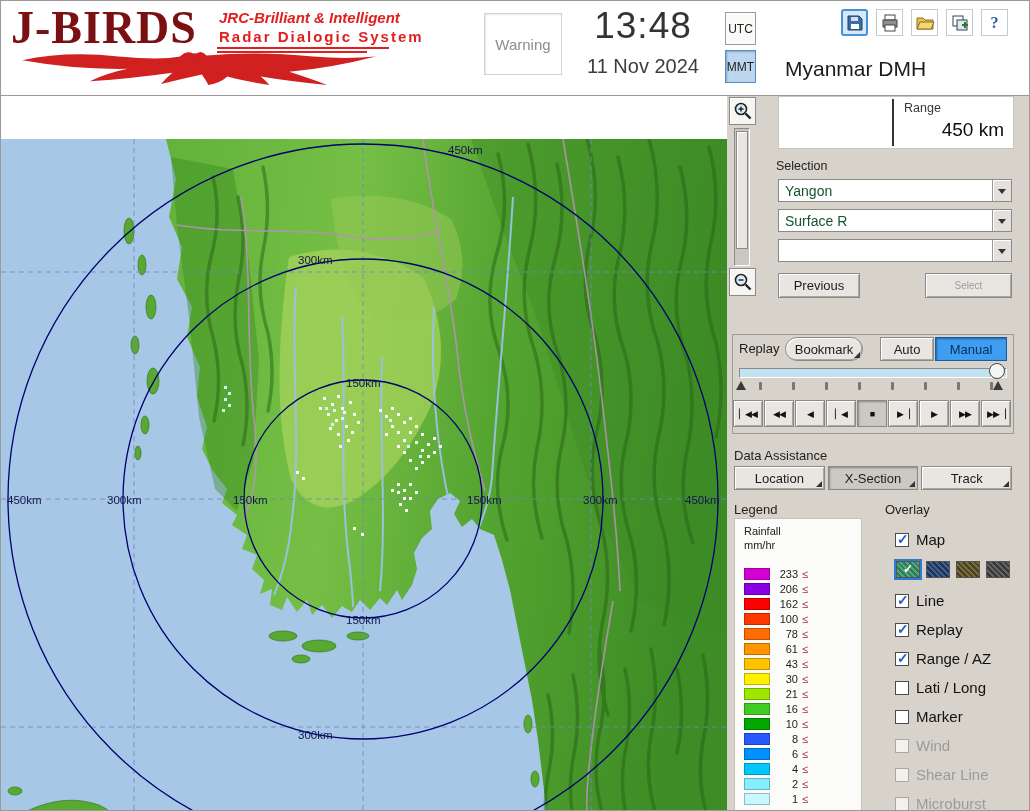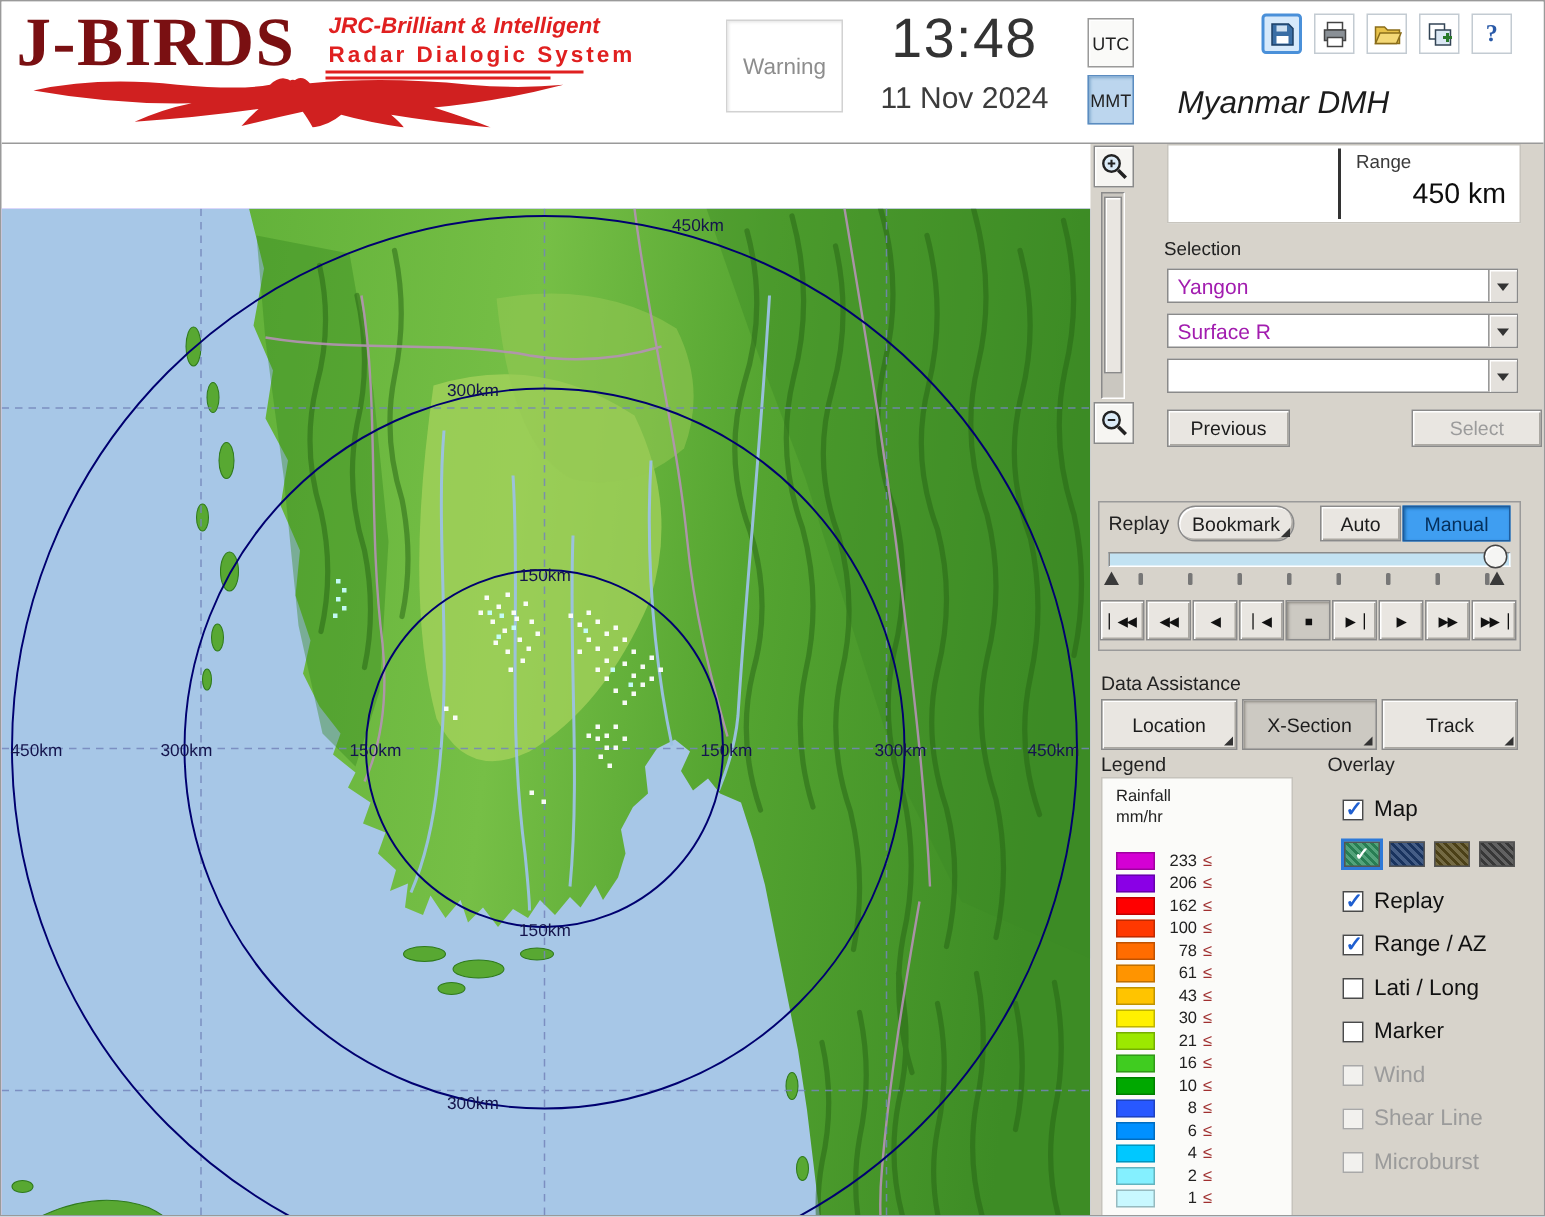--- a/index.html
+++ b/index.html
@@ -18,21 +18,21 @@
   .clock{position:absolute;left:558px;top:4px;width:168px;text-align:center;color:#333;}
   .clock .t{font-size:37px;letter-spacing:1px;}
   .clock .d{font-size:20px;color:#3c3c3c;margin-top:8px;white-space:nowrap;}
   .tz{position:absolute;left:724px;top:11px;width:44px;}
   .tz-btn{display:block;width:31px;height:33px;margin-bottom:5px;font-size:12px;color:#222;background:#fafaf8;border:1px solid #9a9a9a;box-shadow:inset 1px 1px 0 #fff;cursor:pointer;font-family:inherit;}
   .tz-btn.selected{background:#bcd6ee;border-color:#5b8cc0;box-shadow:inset 1px 1px 2px #7fa8cc;}
   .toolbar{position:absolute;left:840px;top:8px;display:flex;gap:8px;}
   .tool-btn{width:27px;height:27px;background:#fff;border:1px solid #c3cbd2;display:flex;align-items:center;justify-content:center;cursor:pointer;padding:0;}
   .tool-btn.selected{background:#d6e9fb;border:2px solid #4a90d9;border-radius:3px;}
   .tool-help{font-size:16px;font-weight:bold;color:#2a5aa8;font-family:"Liberation Serif",serif;}
-  .site-name{position:absolute;left:784px;top:56px;font-size:21px;color:#1c1c1c;font-style:italic;}
+  .site-name{position:absolute;left:784px;top:56px;font-size:21px;color:#1c1c1c;}
 
   
   .map{position:absolute;left:0;top:95px;width:726px;height:716px;overflow:hidden;background:#c4b5fd;margin-top:43px;}
   .map svg{display:block;}
   .ring-labels text{font-family:"Liberation Sans",sans-serif;font-size:11.5px;fill:#14144c;}
 
   
   .panel{position:absolute;left:726px;top:95px;width:304px;height:716px;background:#d7d3cb;}
   .btn3d{background:#e9e6e1;border:1px solid #8a8a8a;box-shadow:inset 1px 1px 0 #ffffff, inset -1px -1px 0 #aba8a2;color:#1c1c1c;font-family:inherit;cursor:pointer;position:relative;}
   .btn3d.pressed{background:#ccc9c2;box-shadow:inset 1px 1px 2px #8a8781;}
@@ -45,44 +45,44 @@
   .vthumb{position:absolute;left:1px;top:2px;width:12px;height:118px;background:#e9e6e1;border:1px solid #8a8a8a;box-shadow:inset 1px 1px 0 #fff;}
 
   .range-box{position:absolute;left:51px;top:0;width:236px;height:53px;background:#fff;border:1px solid #c8c5be;}
   .range-divider{position:absolute;left:113px;top:2px;bottom:2px;width:2px;background:#333;}
   .range-label{position:absolute;left:125px;top:4px;font-size:12.5px;color:#3a3a3a;}
   .range-value{position:absolute;right:9px;top:22px;font-size:19px;color:#0d0d0d;}
 
   .sel-label{position:absolute;left:49px;top:63px;font-size:12.5px;color:#222;}
   .dd{position:absolute;left:51px;width:234px;height:23px;background:#fff;border:1px solid #8a8a8a;display:flex;cursor:pointer;}
   .dd1{top:83px;} .dd2{top:113px;} .dd3{top:143px;}
-  .dd-value{flex:1;padding:3px 6px;font-size:14px;color:#a21caf;white-space:nowrap;overflow:hidden;}
+  .dd-value{flex:1;padding:3px 6px;font-size:14px;color:#14532d;white-space:nowrap;overflow:hidden;}
   .dd-btn{width:19px;background:#e4e1dc;border-left:1px solid #999;box-shadow:inset 1px 1px 0 #fff;display:flex;align-items:center;justify-content:center;}
   .dd-tri{width:0;height:0;border:4px solid transparent;border-top:5px solid #333;margin-top:5px;}
   .btn-prev{position:absolute;left:51px;top:177px;width:82px;height:25px;font-size:13px;}
-  .btn-select{position:absolute;left:214px;top:177px;width:87px;height:25px;font-size:13px;}
+  .btn-select{position:absolute;left:198px;top:177px;width:87px;height:25px;font-size:10px;}
 
   .replay-frame{position:absolute;left:5px;top:238px;width:282px;height:100px;border:1px solid #9a9a9a;}
   .replay-label{position:absolute;left:6px;top:6px;font-size:13px;color:#222;}
   .btn-bookmark{position:absolute;left:52px;top:2px;width:78px;height:24px;font-size:13px;border-radius:12px;}
   .mode-btn{position:absolute;top:2px;height:24px;font-size:13px;}
   .btn-auto{left:147px;width:54px;}
   .btn-manual{left:202px;width:72px;}
   .mode-btn.selected{background:#3f9ef1;border-color:#1f5c9c;box-shadow:inset 1px 1px 2px #1c66a8;color:#05305c;font-weight:normal;}
   .slider-track{position:absolute;left:6px;top:33px;width:268px;height:10px;background:#c2e2f2;border:1px solid;border-color:#8a8a8a #fff #fff #8a8a8a;cursor:pointer;}
   .slider-thumb{position:absolute;left:256px;top:28px;width:16px;height:16px;border-radius:50%;background:#f5f5f3;border:1px solid #444;box-shadow:inset 1px 1px 0 #fff;cursor:grab;}
   .slider-tri{position:absolute;top:46px;width:0;height:0;border-left:5px solid transparent;border-right:5px solid transparent;border-bottom:9px solid #3a3a3a;}
   .tri-l{left:3px;} .tri-r{left:260px;}
   .tick{position:absolute;top:47px;width:3px;height:8px;background:#777;border-radius:1px;}
   .transport{position:absolute;left:0px;top:65px;display:flex;gap:1px;}
   .tp-btn{width:30px;height:27px;font-size:9px;letter-spacing:-1px;padding:0;color:#111;}
 
   .da-label{position:absolute;left:7px;top:352px;font-size:13px;color:#222;}
   .da-row{position:absolute;left:7px;top:370px;width:278px;height:26px;display:flex;gap:3px;}
-  .da-btn{flex:1;font-size:13px;height:34px;}
+  .da-btn{flex:1;font-size:13px;height:24px;}
 
   .legend-label{position:absolute;left:7px;top:406px;font-size:13px;color:#222;}
   .legend-panel{position:absolute;left:7px;top:422px;width:128px;bottom:0;background:#fbfbf9;border:1px solid #c6c3bc;padding:6px 4px 0 9px;}
   .lg-unit{font-size:11px;color:#222;line-height:1.25;}
   .lg-rows{margin-top:14px;}
   .lg-row{height:15px;display:flex;align-items:center;}
   .lg-swatch{width:26px;height:12px;border:1px solid rgba(0,0,0,0.25);flex:none;}
   .lg-val{width:28px;text-align:right;font-size:11px;color:#222;}
   .lg-lte{font-size:11px;color:#a03030;margin-left:4px;}
 
@@ -582,20 +582,24 @@
           <span class="ov-swatch selected" style="background-color: rgb(45, 143, 94);"></span>
 
           <span class="ov-swatch" style="background-color: rgb(28, 58, 107);"></span>
 
           <span class="ov-swatch" style="background-color: rgb(85, 73, 26);"></span>
 
           <span class="ov-swatch" style="background-color: rgb(63, 63, 63);"></span>
         </div>
       <div>
 
+          <div class="ov-row checked">
+            <span class="cb"></span>
+            <span class="ov-label">Line</span>
+          </div>
 
           <div class="ov-row checked">
             <span class="cb"></span>
             <span class="ov-label">Replay</span>
           </div>
 
           <div class="ov-row checked">
             <span class="cb"></span>
             <span class="ov-label">Range / AZ</span>
           </div>

